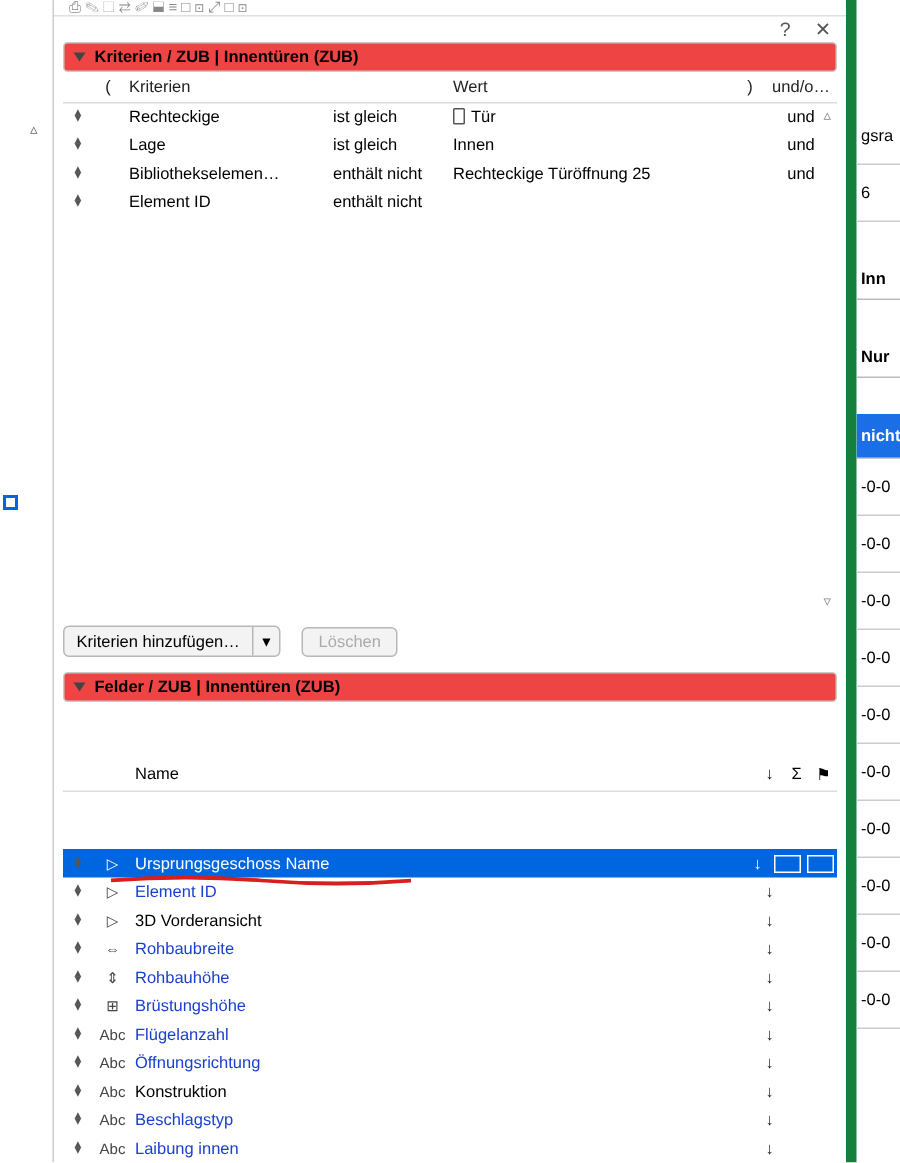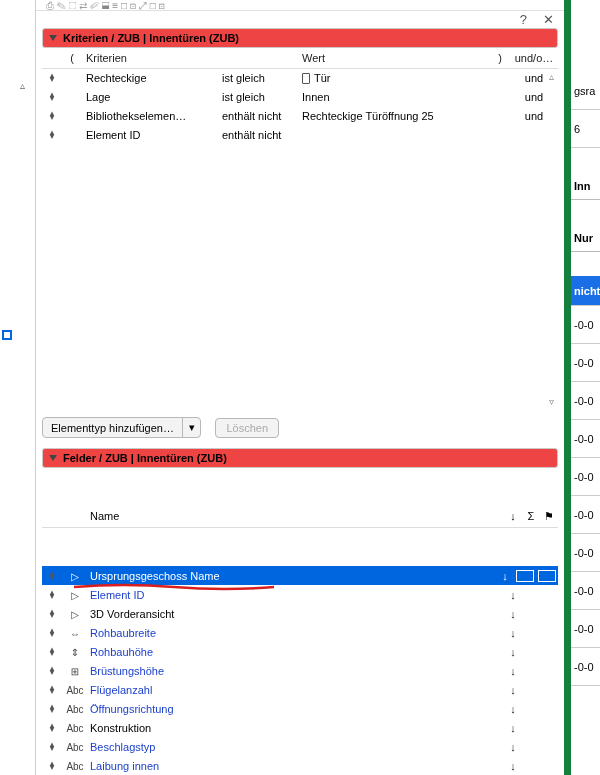--- a/index.html
+++ b/index.html
@@ -288,21 +288,21 @@
               <div class="col-paren2"></div>
               <div class="col-andor"></div>
             </div>
           </div>
         <span class="scroll-arrow" style="bottom:2px;">▿</span>
       </div>
     </div>
 
     <div class="buttons-row">
       <div class="btn split">
-        <span class="lbl">Elementtyp hinzufügen…</span>
+        <span class="lbl">Kriterien hinzufügen…</span>
         <span class="dd">▾</span>
       </div>
       <div class="btn disabled">Löschen</div>
     </div>
 
     <div class="fields-panel">
       <div class="section-header">
         <span class="disclose"></span>
         <span>Felder / ZUB | Innentüren (ZUB)</span>
       </div>

